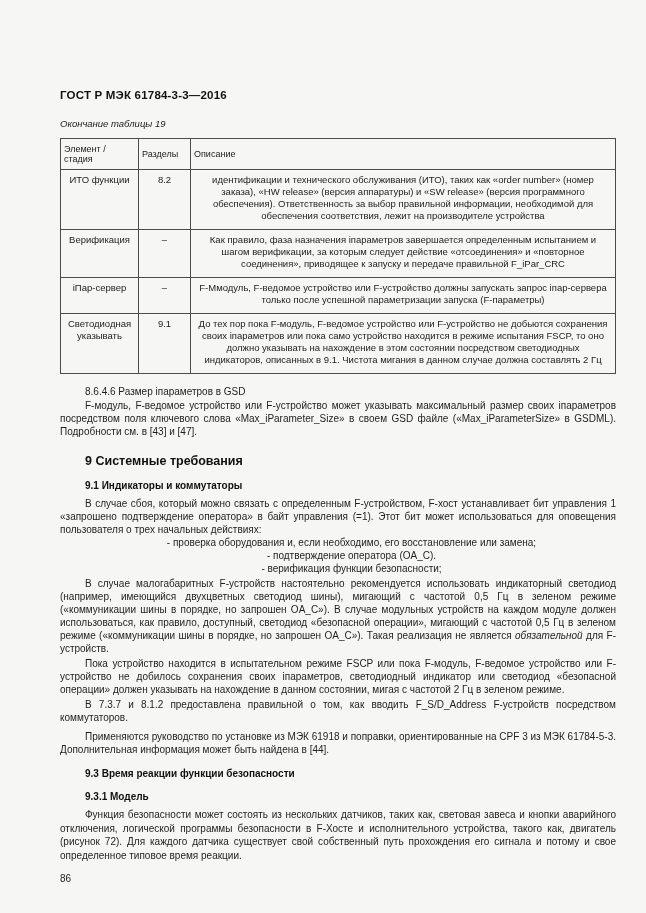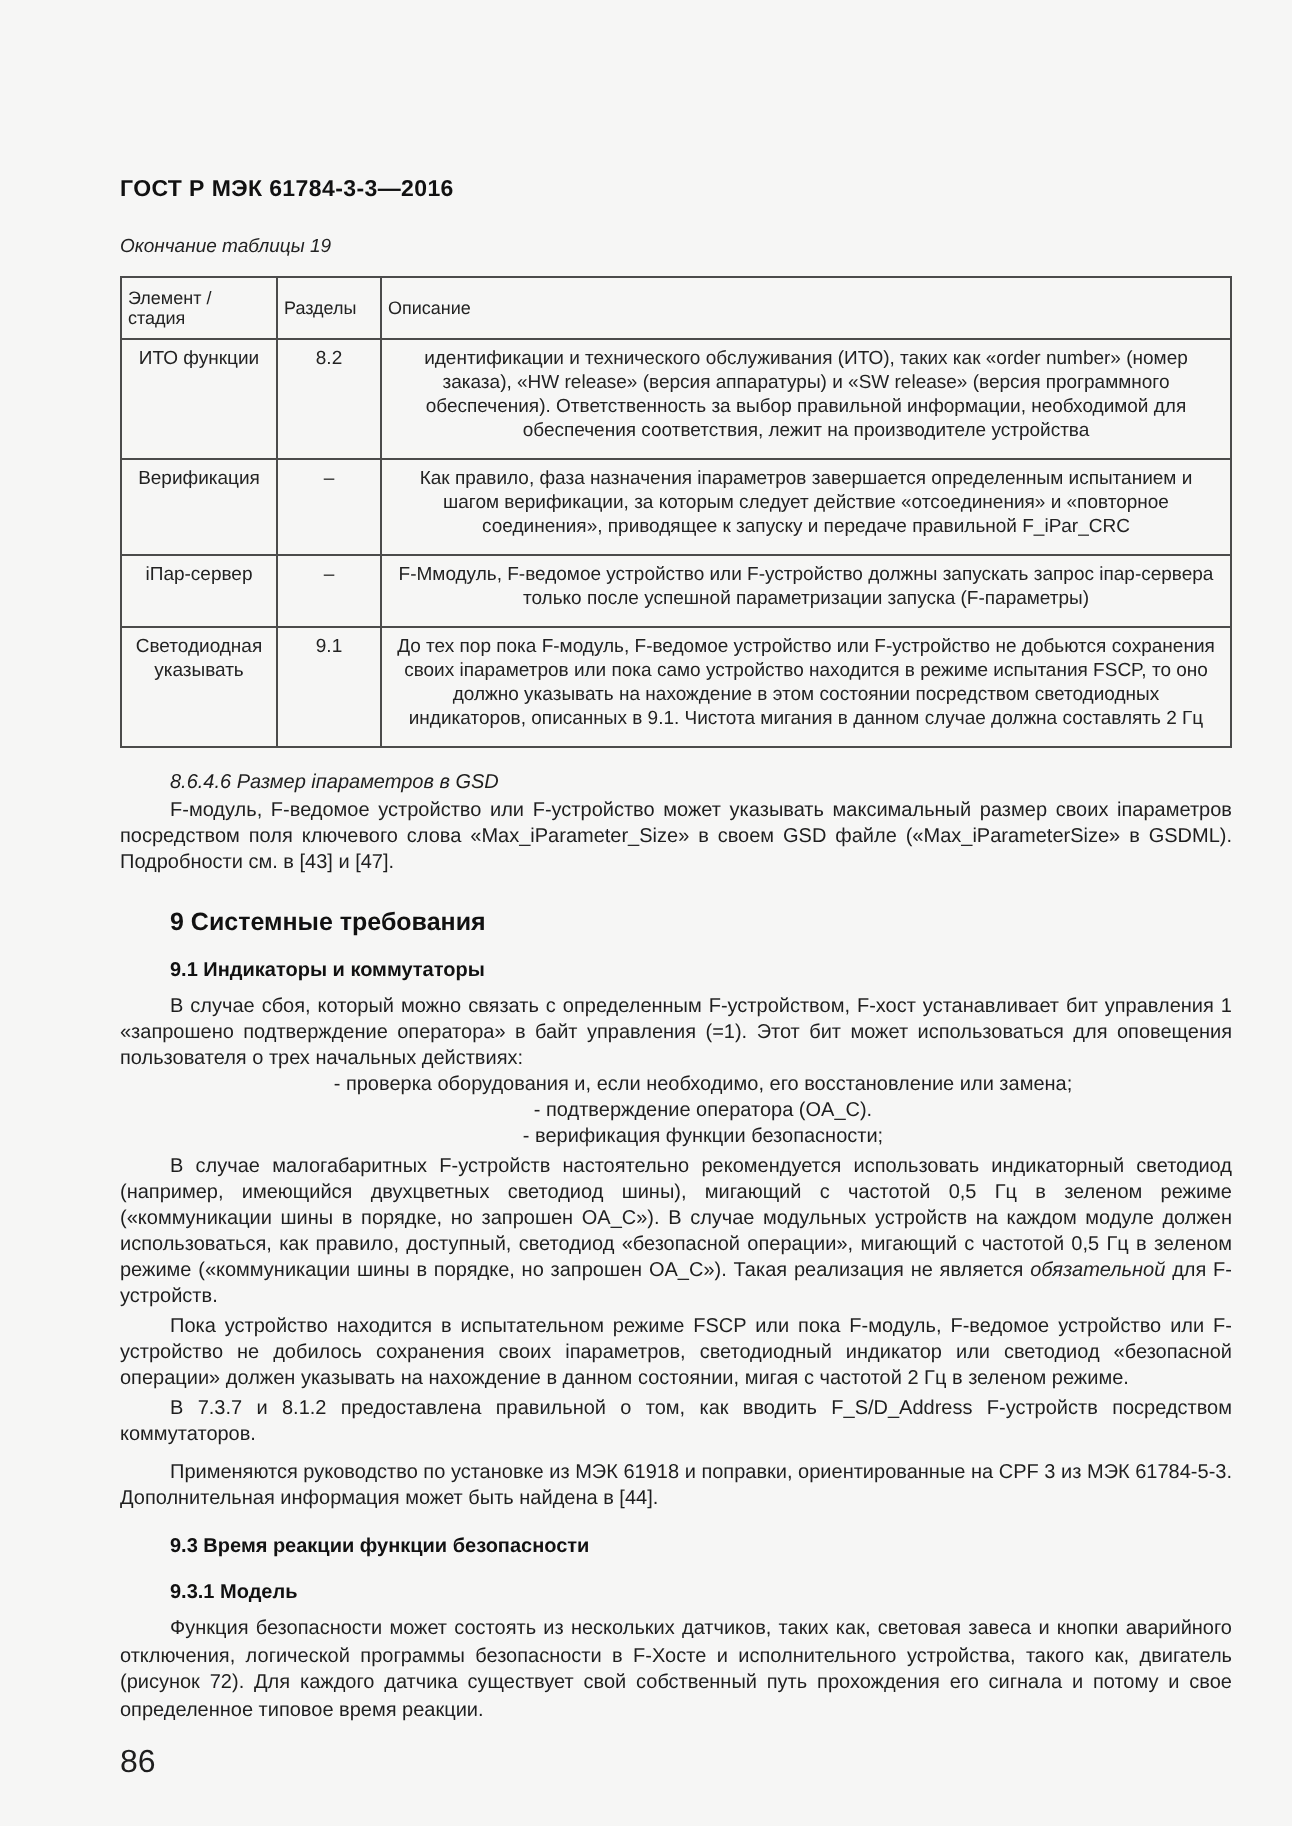--- a/index.html
+++ b/index.html
@@ -20,26 +20,26 @@
     border-collapse:collapse; width:100%; margin-top:9px;
     font-size:9.5px; color:#222; table-layout:fixed;
   }
   table.gost th, table.gost td { border:1px solid #4b4b4b; vertical-align:top; }
   table.gost th { font-weight:normal; font-size:9px; text-align:left; padding:5px 3px; vertical-align:middle; }
   table.gost td { padding:4px 6px 7px 6px; line-height:12px;text-align:center; }
   td.c1 { padding-left:8px; }
   td.c2 { padding-left:8px; }
   td.c3 { text-align:justify; }
 
-  .run-head { margin:12px 0 0 0; font-size:10px; text-indent:25px;font-style:italic; }
+  .run-head { margin:12px 0 0 0; font-size:10px; text-indent:25px; }
   p.body { margin:2px 0 0 0; font-size:10px; line-height:13px; text-align:justify; text-indent:25px; }
   h1.s9 { font-size:12.5px; font-weight:bold; margin:16px 0 0 0; text-indent:25px; color:#111; }
   h2.sub { font-size:10px; font-weight:bold; margin:12px 0 0 0; text-indent:25px; color:#111; }
   p.list-item { margin:0; font-size:10px; line-height:13px; padding-left:27px; text-align:center; }
-  .page-num { margin-top:11px; font-size:16px; }
+  .page-num { margin-top:11px; font-size:10px; }
   em { font-style:italic; }
 </style>
 </head>
 <body>
 
 <div class="page">
 
   <div class="doc-number">ГОСТ Р МЭК 61784-3-3—2016</div>
 
   <div class="table-caption">Окончание таблицы 19</div>

